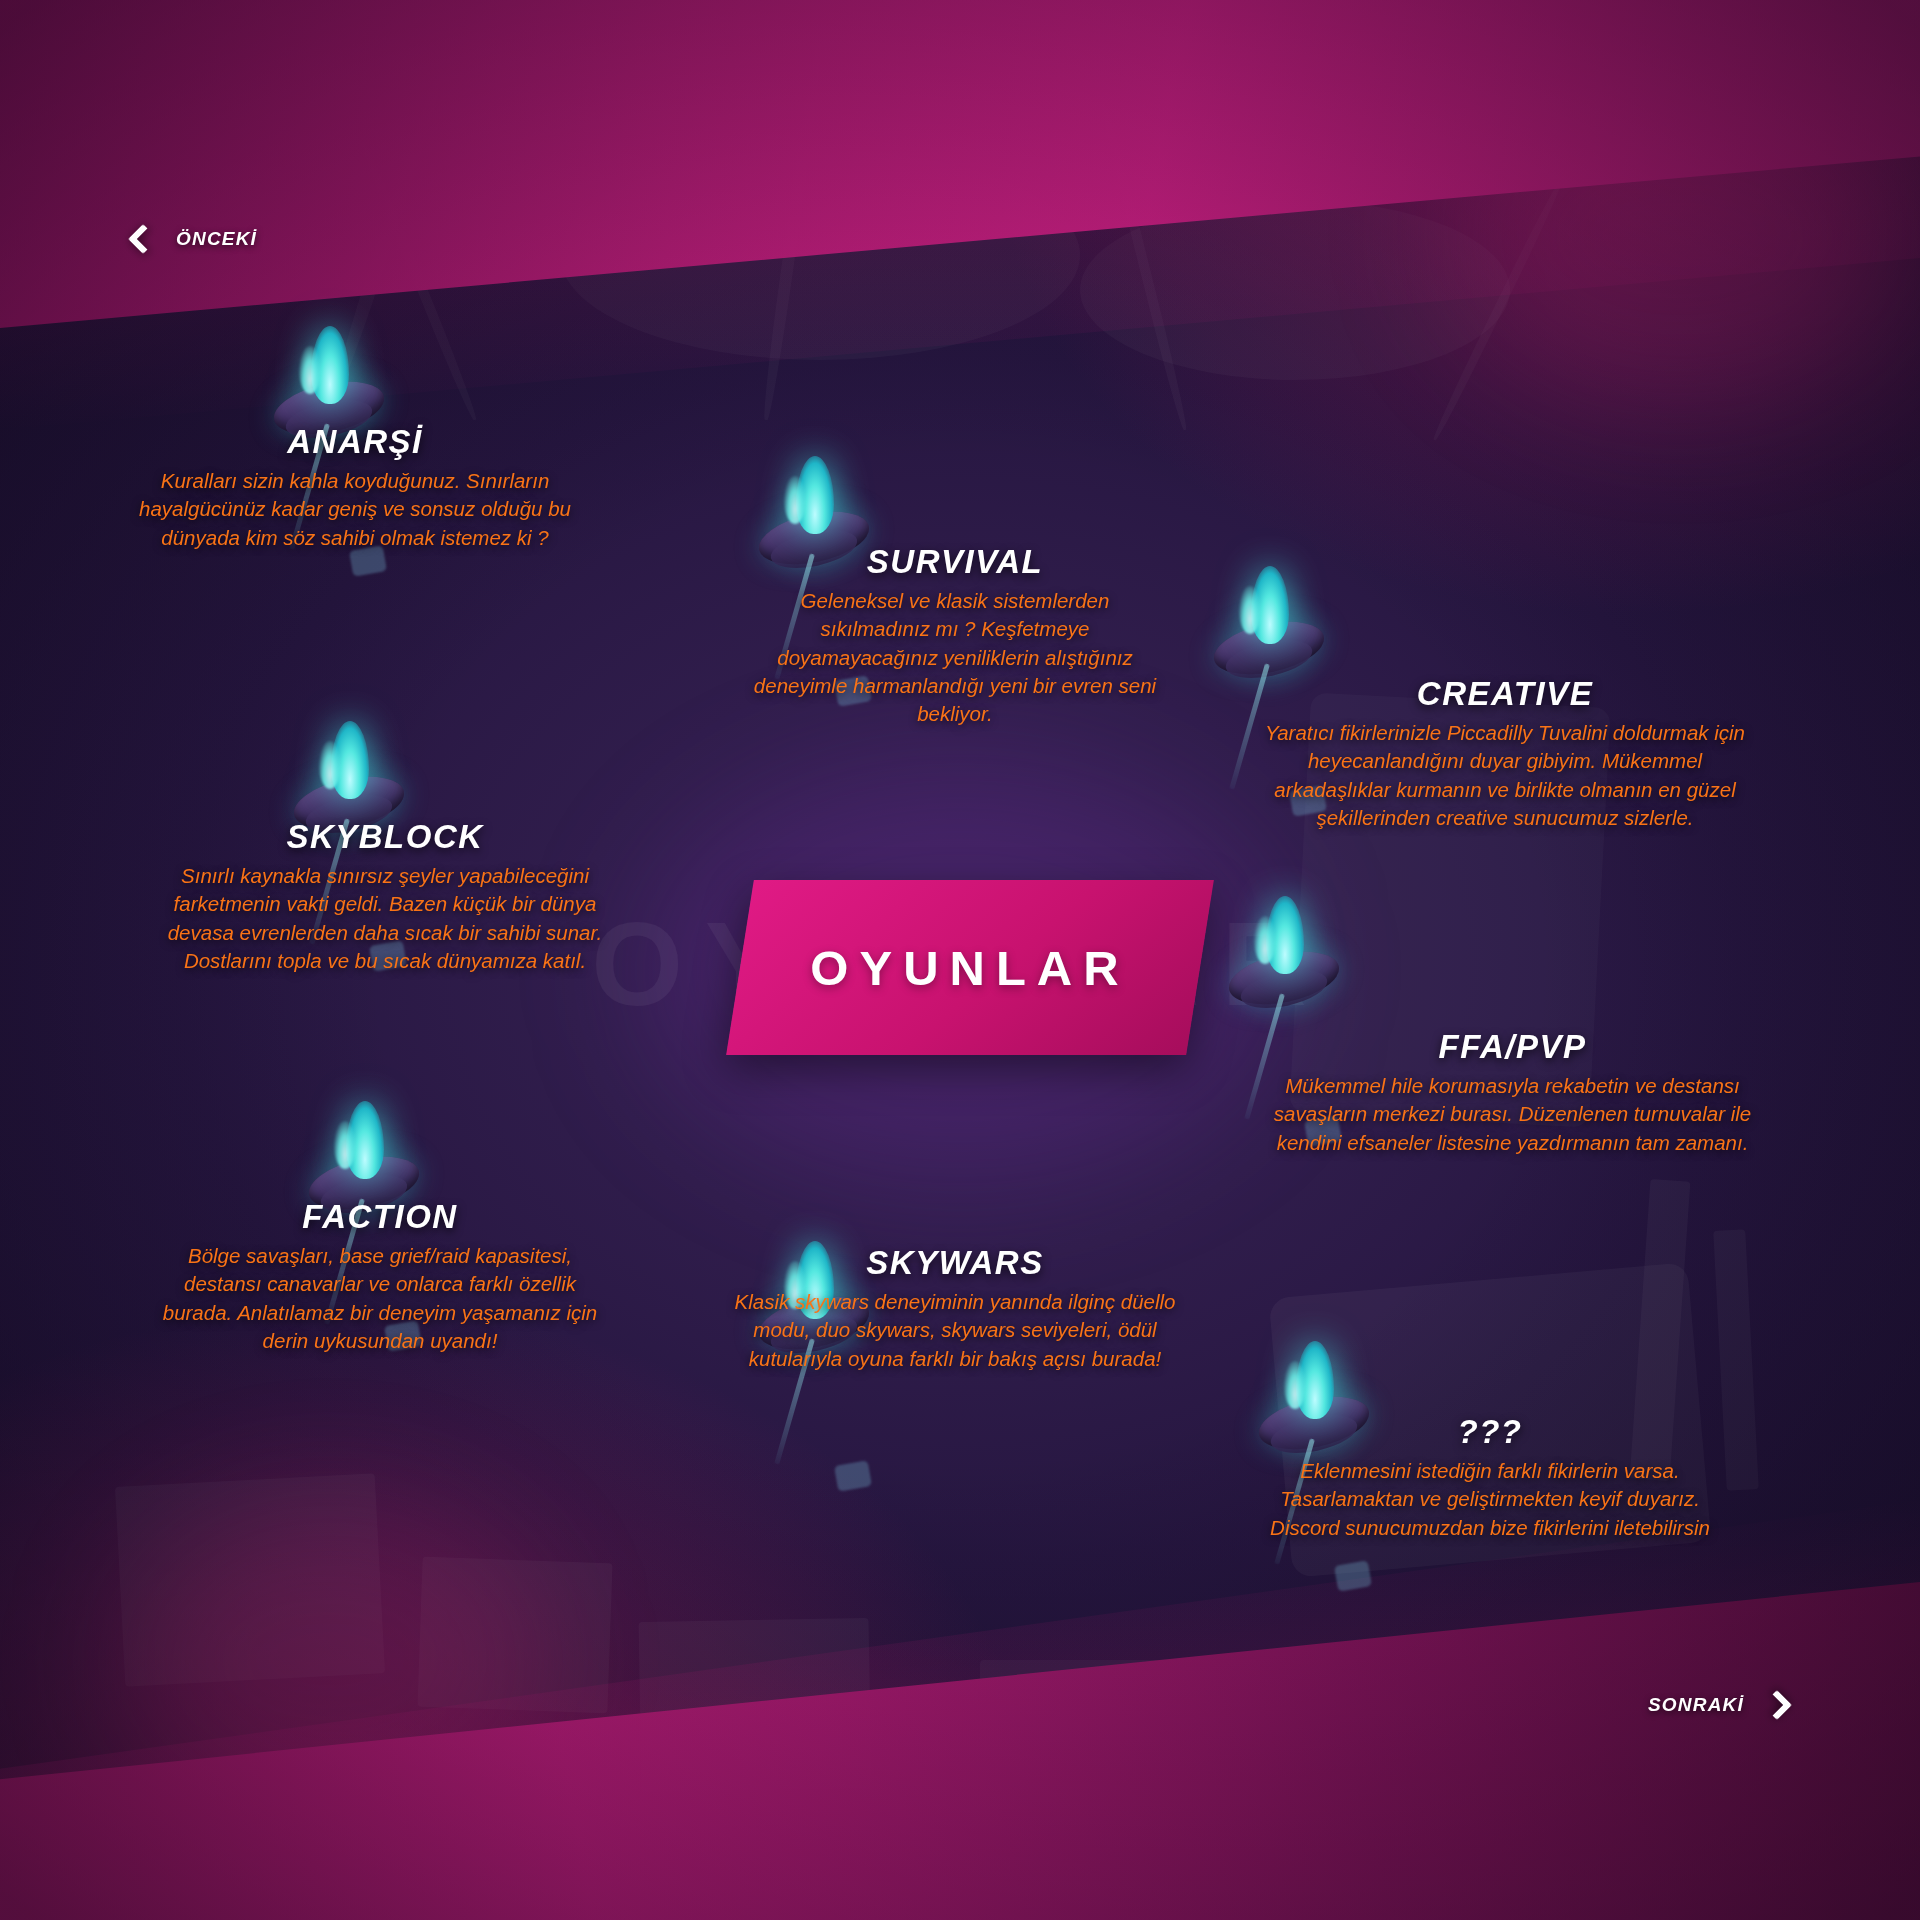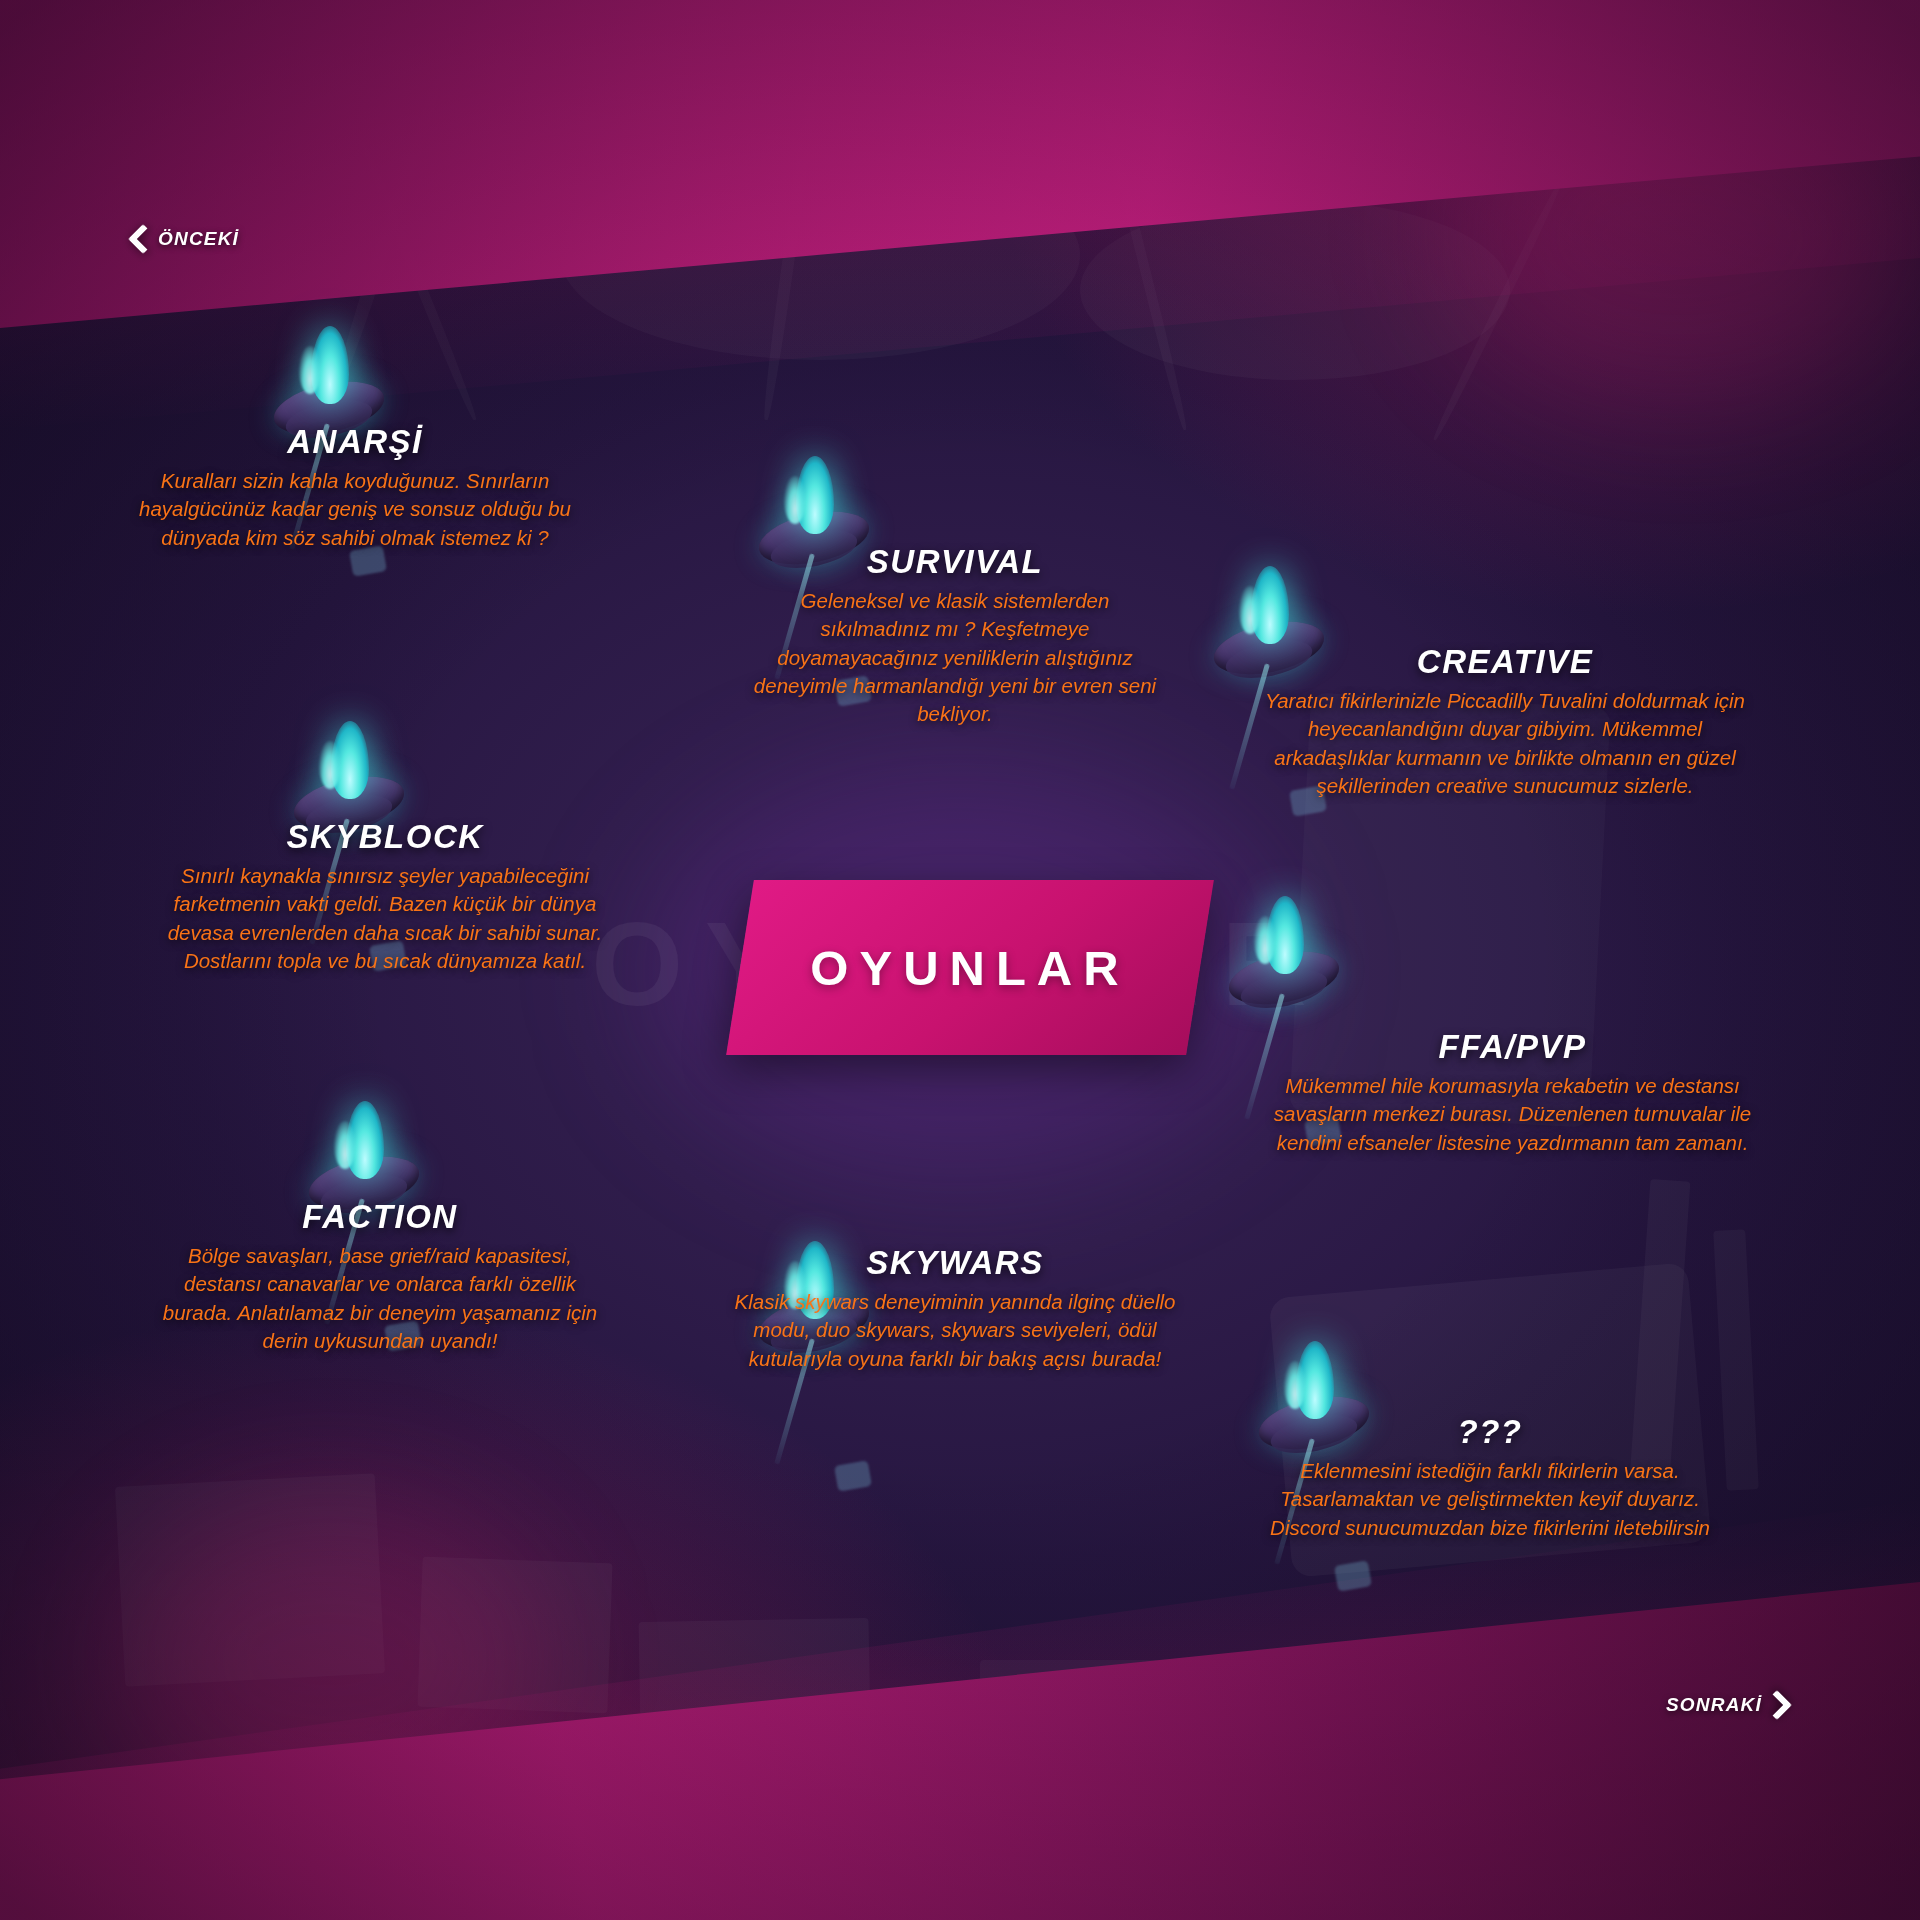--- a/index.html
+++ b/index.html
@@ -86,21 +86,21 @@
     inset: 0;
     background: radial-gradient(ellipse 75% 65% at 50% 50%, rgba(0,0,0,0) 40%, rgba(10,4,20,0.55) 100%);
     pointer-events: none;
   }
 
   
   .nav-prev, .nav-next {
     position: absolute;
     display: flex;
     align-items: center;
-    gap: 4px;
+    gap: 22px;
     cursor: pointer;
     user-select: none;
     z-index: 40;
   }
   .nav-prev { left: 128px; top: 222px; }
   .nav-next { right: 128px; bottom: 198px; }
 
   .nav-label {
     color: #ffffff;
     font-size: 19px;
@@ -393,21 +393,21 @@
   <div class="card" style="left:125px; top:395px; width:460px;">
     <div class="card-title">ANARŞİ</div>
     <div class="card-desc">Kuralları sizin kahla koyduğunuz. Sınırların hayalgücünüz kadar geniş ve sonsuz olduğu bu dünyada kim söz sahibi olmak istemez ki ?</div>
   </div>
 
   <div class="card" style="left:745px; top:515px; width:420px;">
     <div class="card-title">SURVIVAL</div>
     <div class="card-desc">Geleneksel ve klasik sistemlerden sıkılmadınız mı ? Keşfetmeye doyamayacağınız yeniliklerin alıştığınız deneyimle harmanlandığı yeni bir evren seni bekliyor.</div>
   </div>
 
-  <div class="card" style="left:1265px; top:615px; width:480px;">
+  <div class="card" style="left:1265px; top:647px; width:480px;">
     <div class="card-title">CREATIVE</div>
     <div class="card-desc">Yaratıcı fikirlerinizle Piccadilly Tuvalini doldurmak için heyecanlandığını duyar gibiyim. Mükemmel arkadaşlıklar kurmanın ve birlikte olmanın en güzel şekillerinden creative sunucumuz sizlerle.</div>
   </div>
 
   <div class="card" style="left:145px; top:790px; width:480px;">
     <div class="card-title">SKYBLOCK</div>
     <div class="card-desc">Sınırlı kaynakla sınırsız şeyler yapabileceğini farketmenin vakti geldi. Bazen küçük bir dünya devasa evrenlerden daha sıcak bir sahibi sunar. Dostlarını topla ve bu sıcak dünyamıza katıl.</div>
   </div>
 
   <div class="card" style="left:160px; top:1170px; width:440px;">

